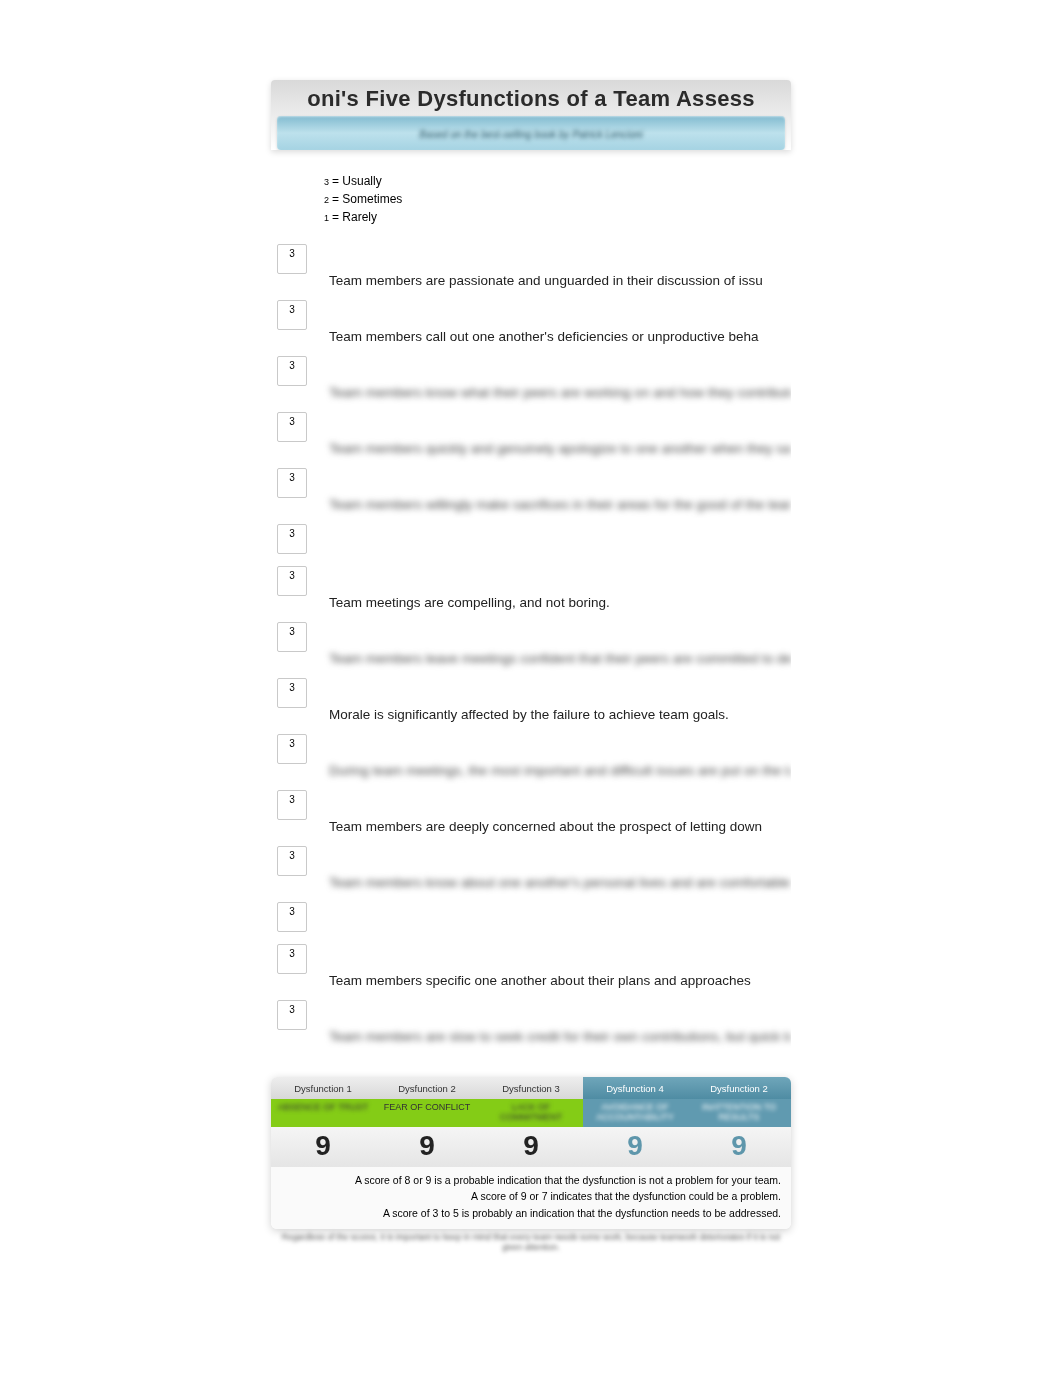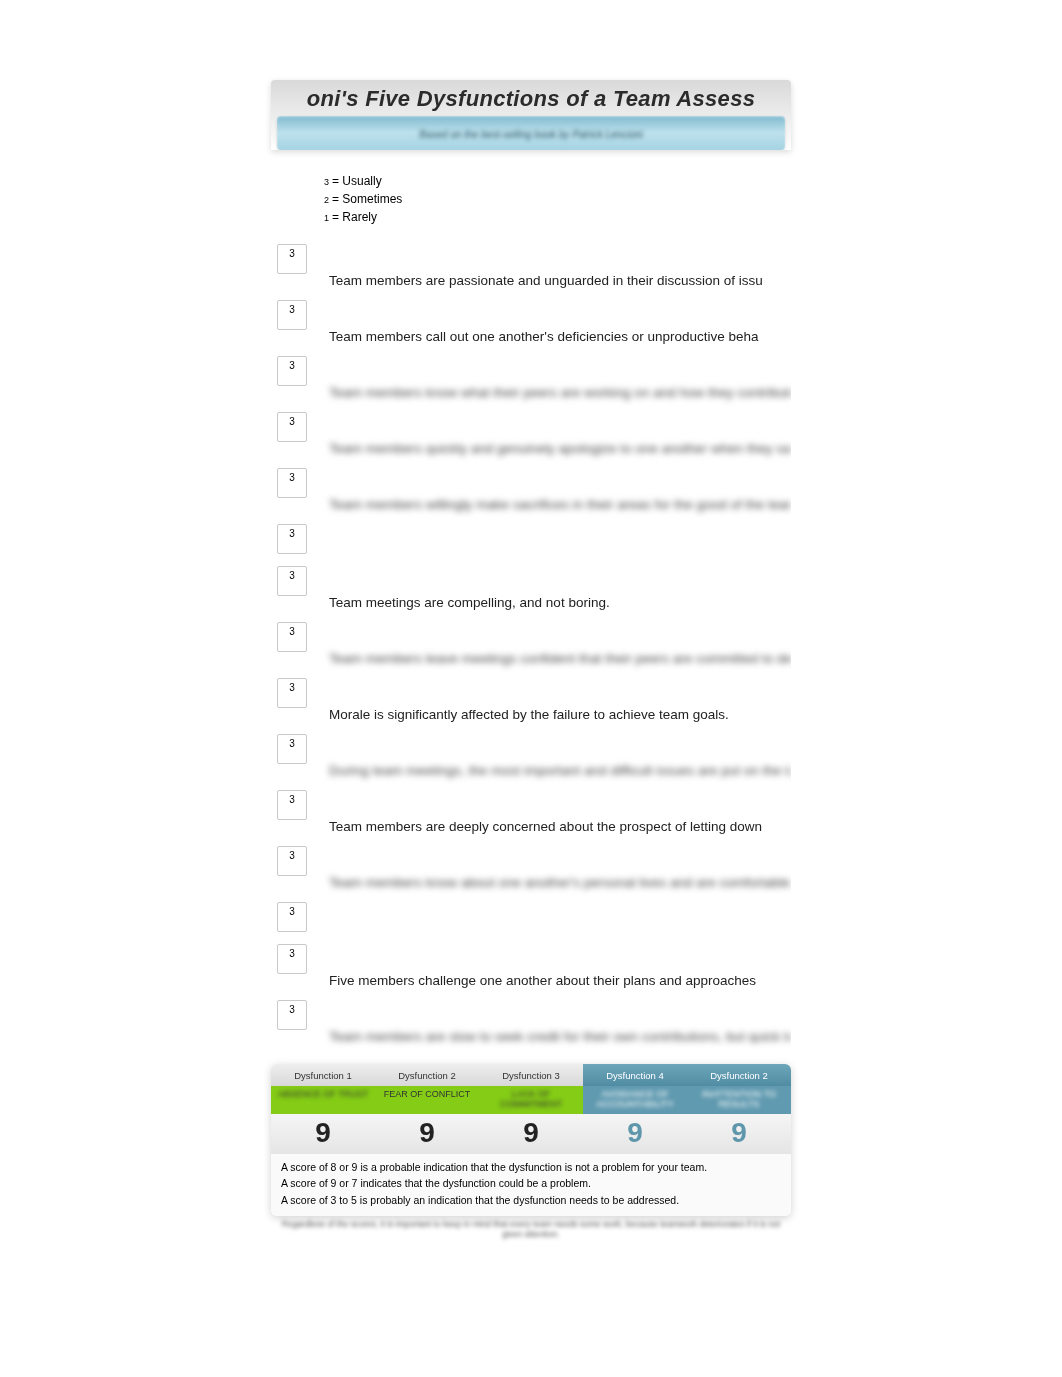--- a/index.html
+++ b/index.html
@@ -25,21 +25,20 @@
       overflow: hidden;
       white-space: nowrap;
       text-align: center;
       box-shadow: 0 2px 6px rgba(0,0,0,0.15);
     }
     .title-bar h1 {
       font-size: 22px;
       font-weight: bold;
       color: #2b2b2b;
       letter-spacing: 0.3px;
-      font-style: italic;
     }
     .subtitle-bar {
       background: linear-gradient(180deg, #82bbd0 0%, #bde1ec 50%, #a5d3e3 100%);
       border-radius: 4px;
       margin: 4px 6px 0 6px;
       padding: 8px 0;
       text-align: center;
       box-shadow: inset 0 1px 2px rgba(255,255,255,0.5), 0 1px 3px rgba(0,0,0,0.15);
     }
     .subtitle-bar .blurred {
@@ -99,21 +98,21 @@
       padding-top: 5px;
       overflow: hidden;
       text-overflow: clip;
       margin-top: 24px;
     }
     .q-text.blurred {
       filter: blur(3px);
       color: #454545;
     }
     .results-table {
-      margin-top: 14px;
+      margin-top: 27px;
       border-radius: 6px;
       overflow: hidden;
       box-shadow: 0 2px 8px rgba(0,0,0,0.18);
     }
     .rt-head {
       display: flex;
     }
     .rt-cell {
       flex: 1;
       text-align: center;
@@ -156,21 +155,21 @@
     .rt-scores .rt-cell {
       font-size: 28px;
       font-weight: bold;
       padding: 3px 0 5px 0;
       color: #222;
     }
     .rt-scores .rt-cell.dark {
       color: #5e96ab;
     }
     .interp {
-      text-align: left;
+      text-align: right;
       font-size: 10.5px;
       line-height: 1.55;
       padding: 5px 10px 8px 10px;
       background: #fafafa;
     }
     .footnote {
       text-align: center;
       margin-top: 3px;
     }
     .footnote span {
@@ -295,21 +294,21 @@
         <div class="q-score-box">
           <span>3</span>
         </div>
         <div class="q-spacer"></div>
       </div>
       <div class="q-row">
         <div class="q-score-box">
           <span>3</span>
         </div>
         <div class="q-spacer"></div>
-        <div class="q-text">Five members challenge one another about their plans and approaches</div>
+        <div class="q-text">Team members specific one another about their plans and approaches</div>
       </div>
       <div class="q-row">
         <div class="q-score-box">
           <span>3</span>
         </div>
         <div class="q-spacer"></div>
         <div class="q-text blurred">Team members are slow to seek credit for their own contributions, but quick to point out those of others.</div>
       </div>
     </div>
 

